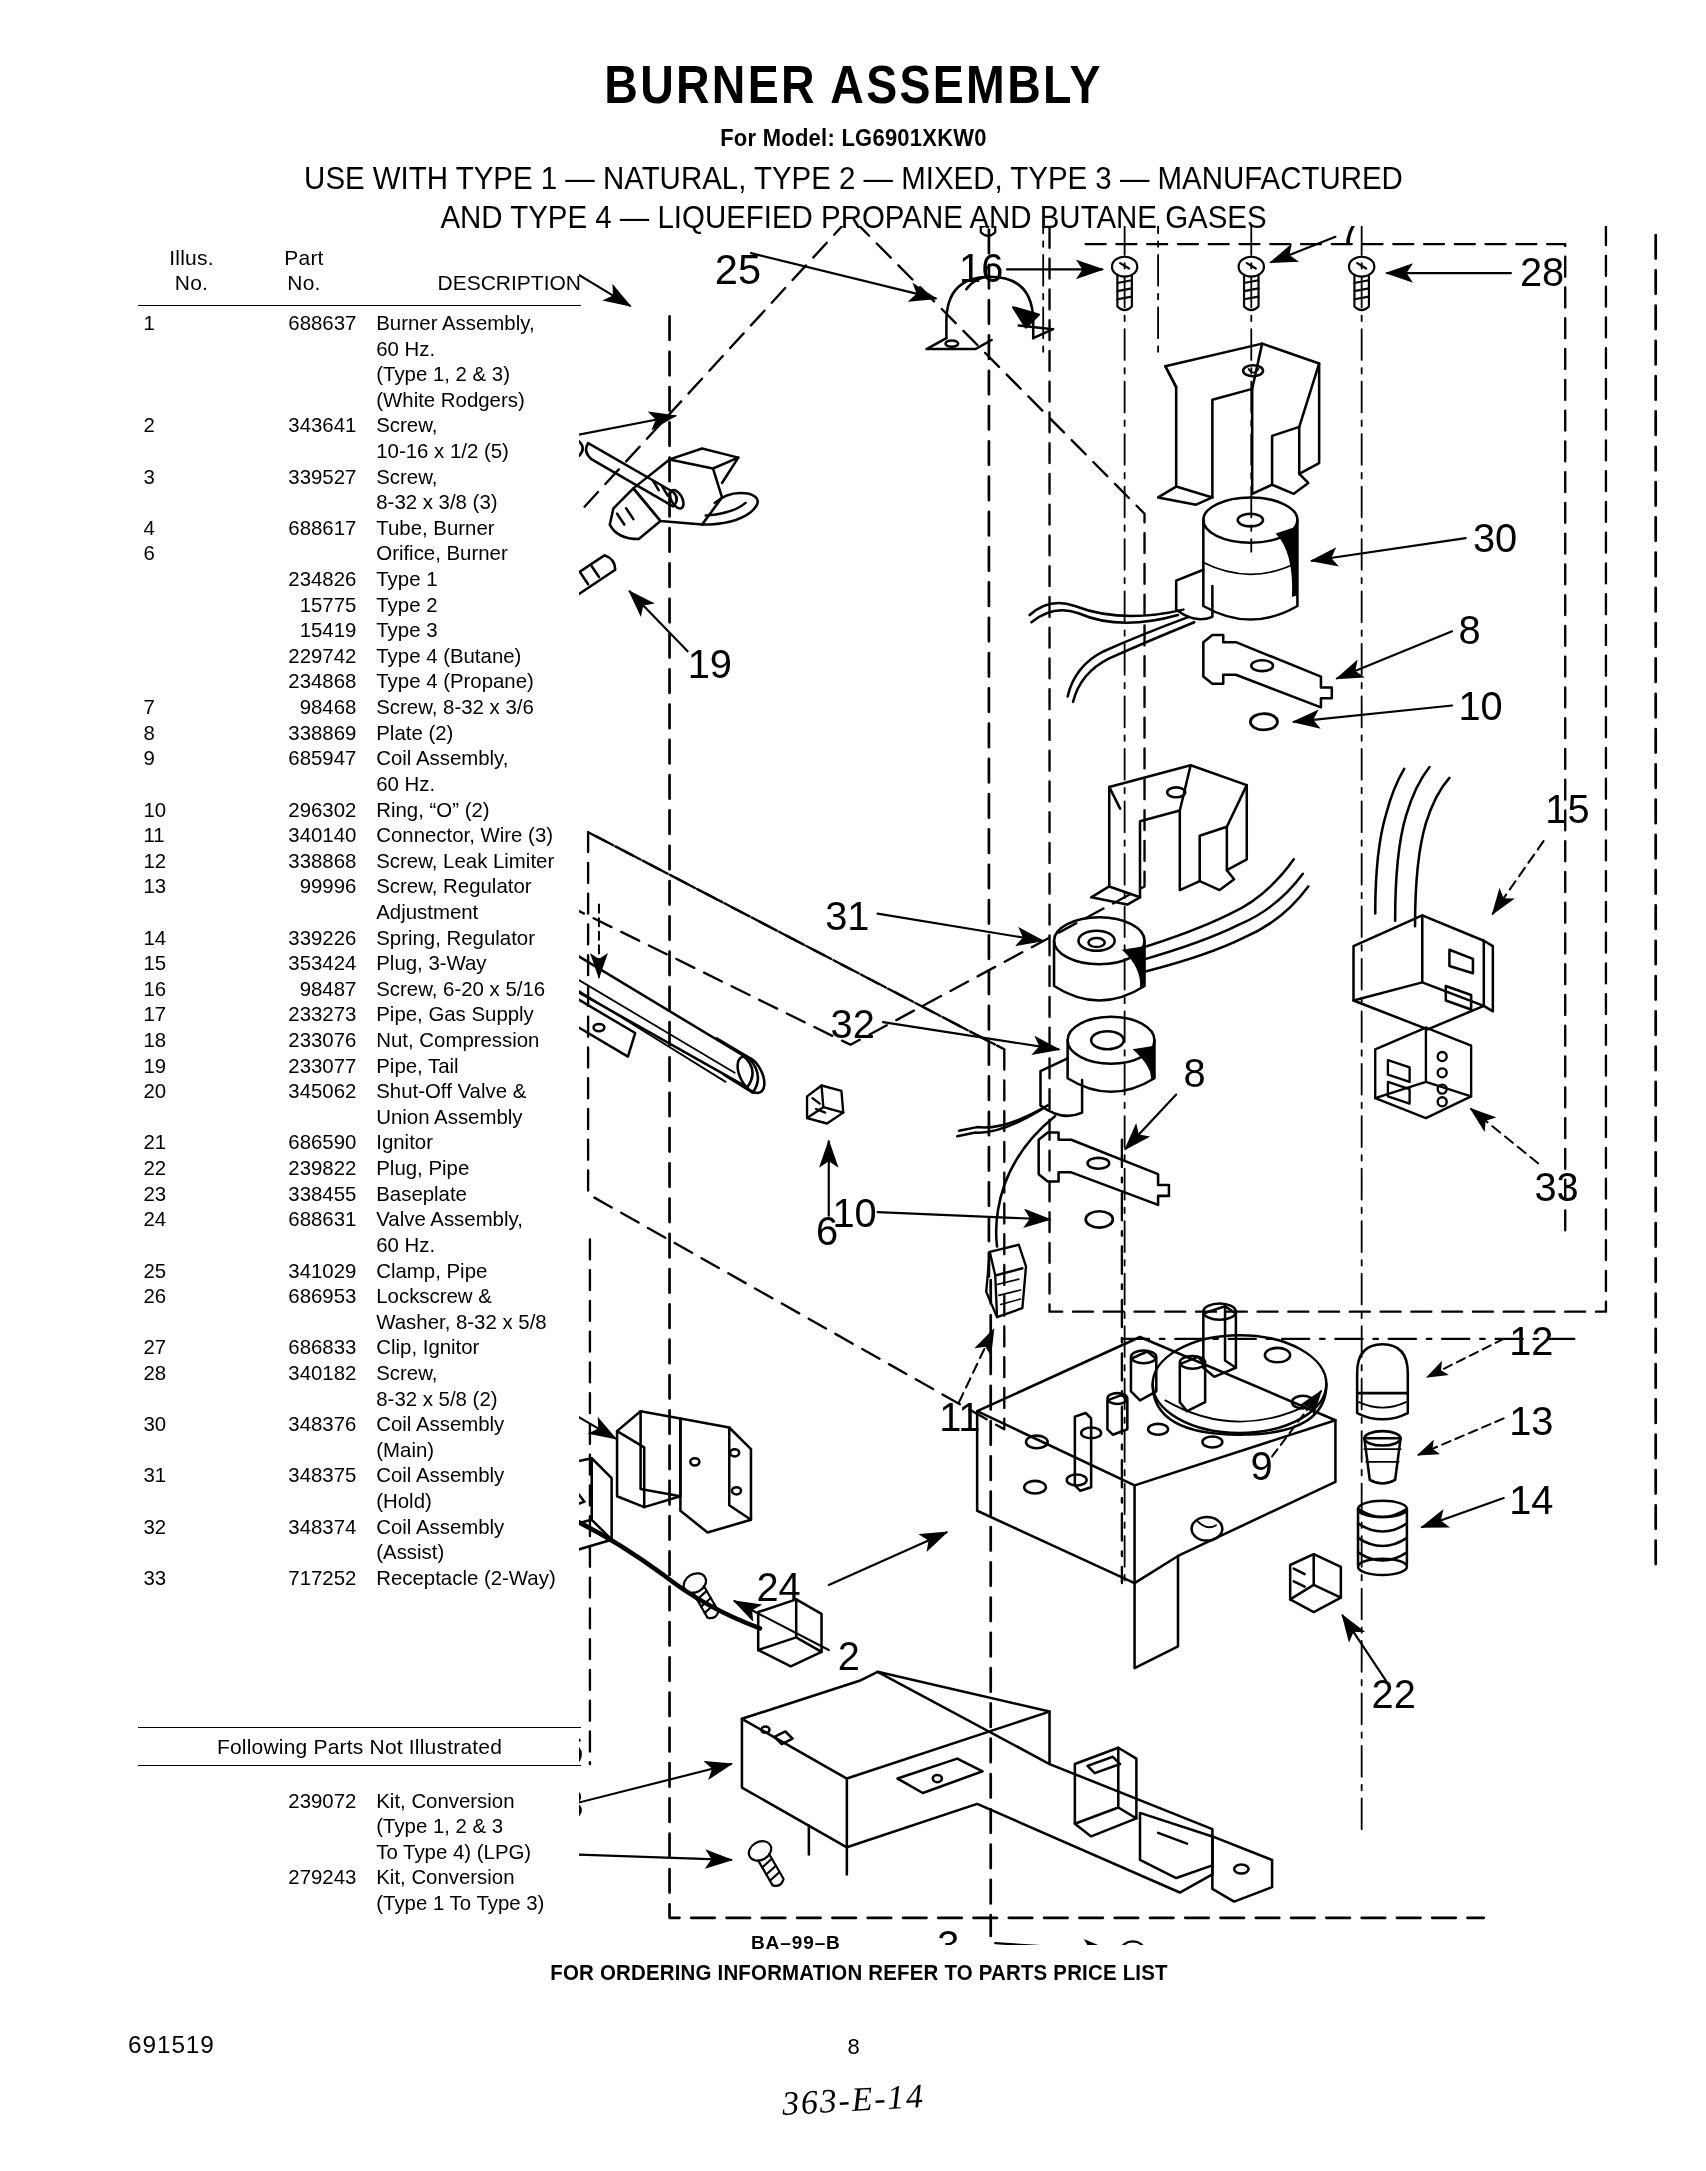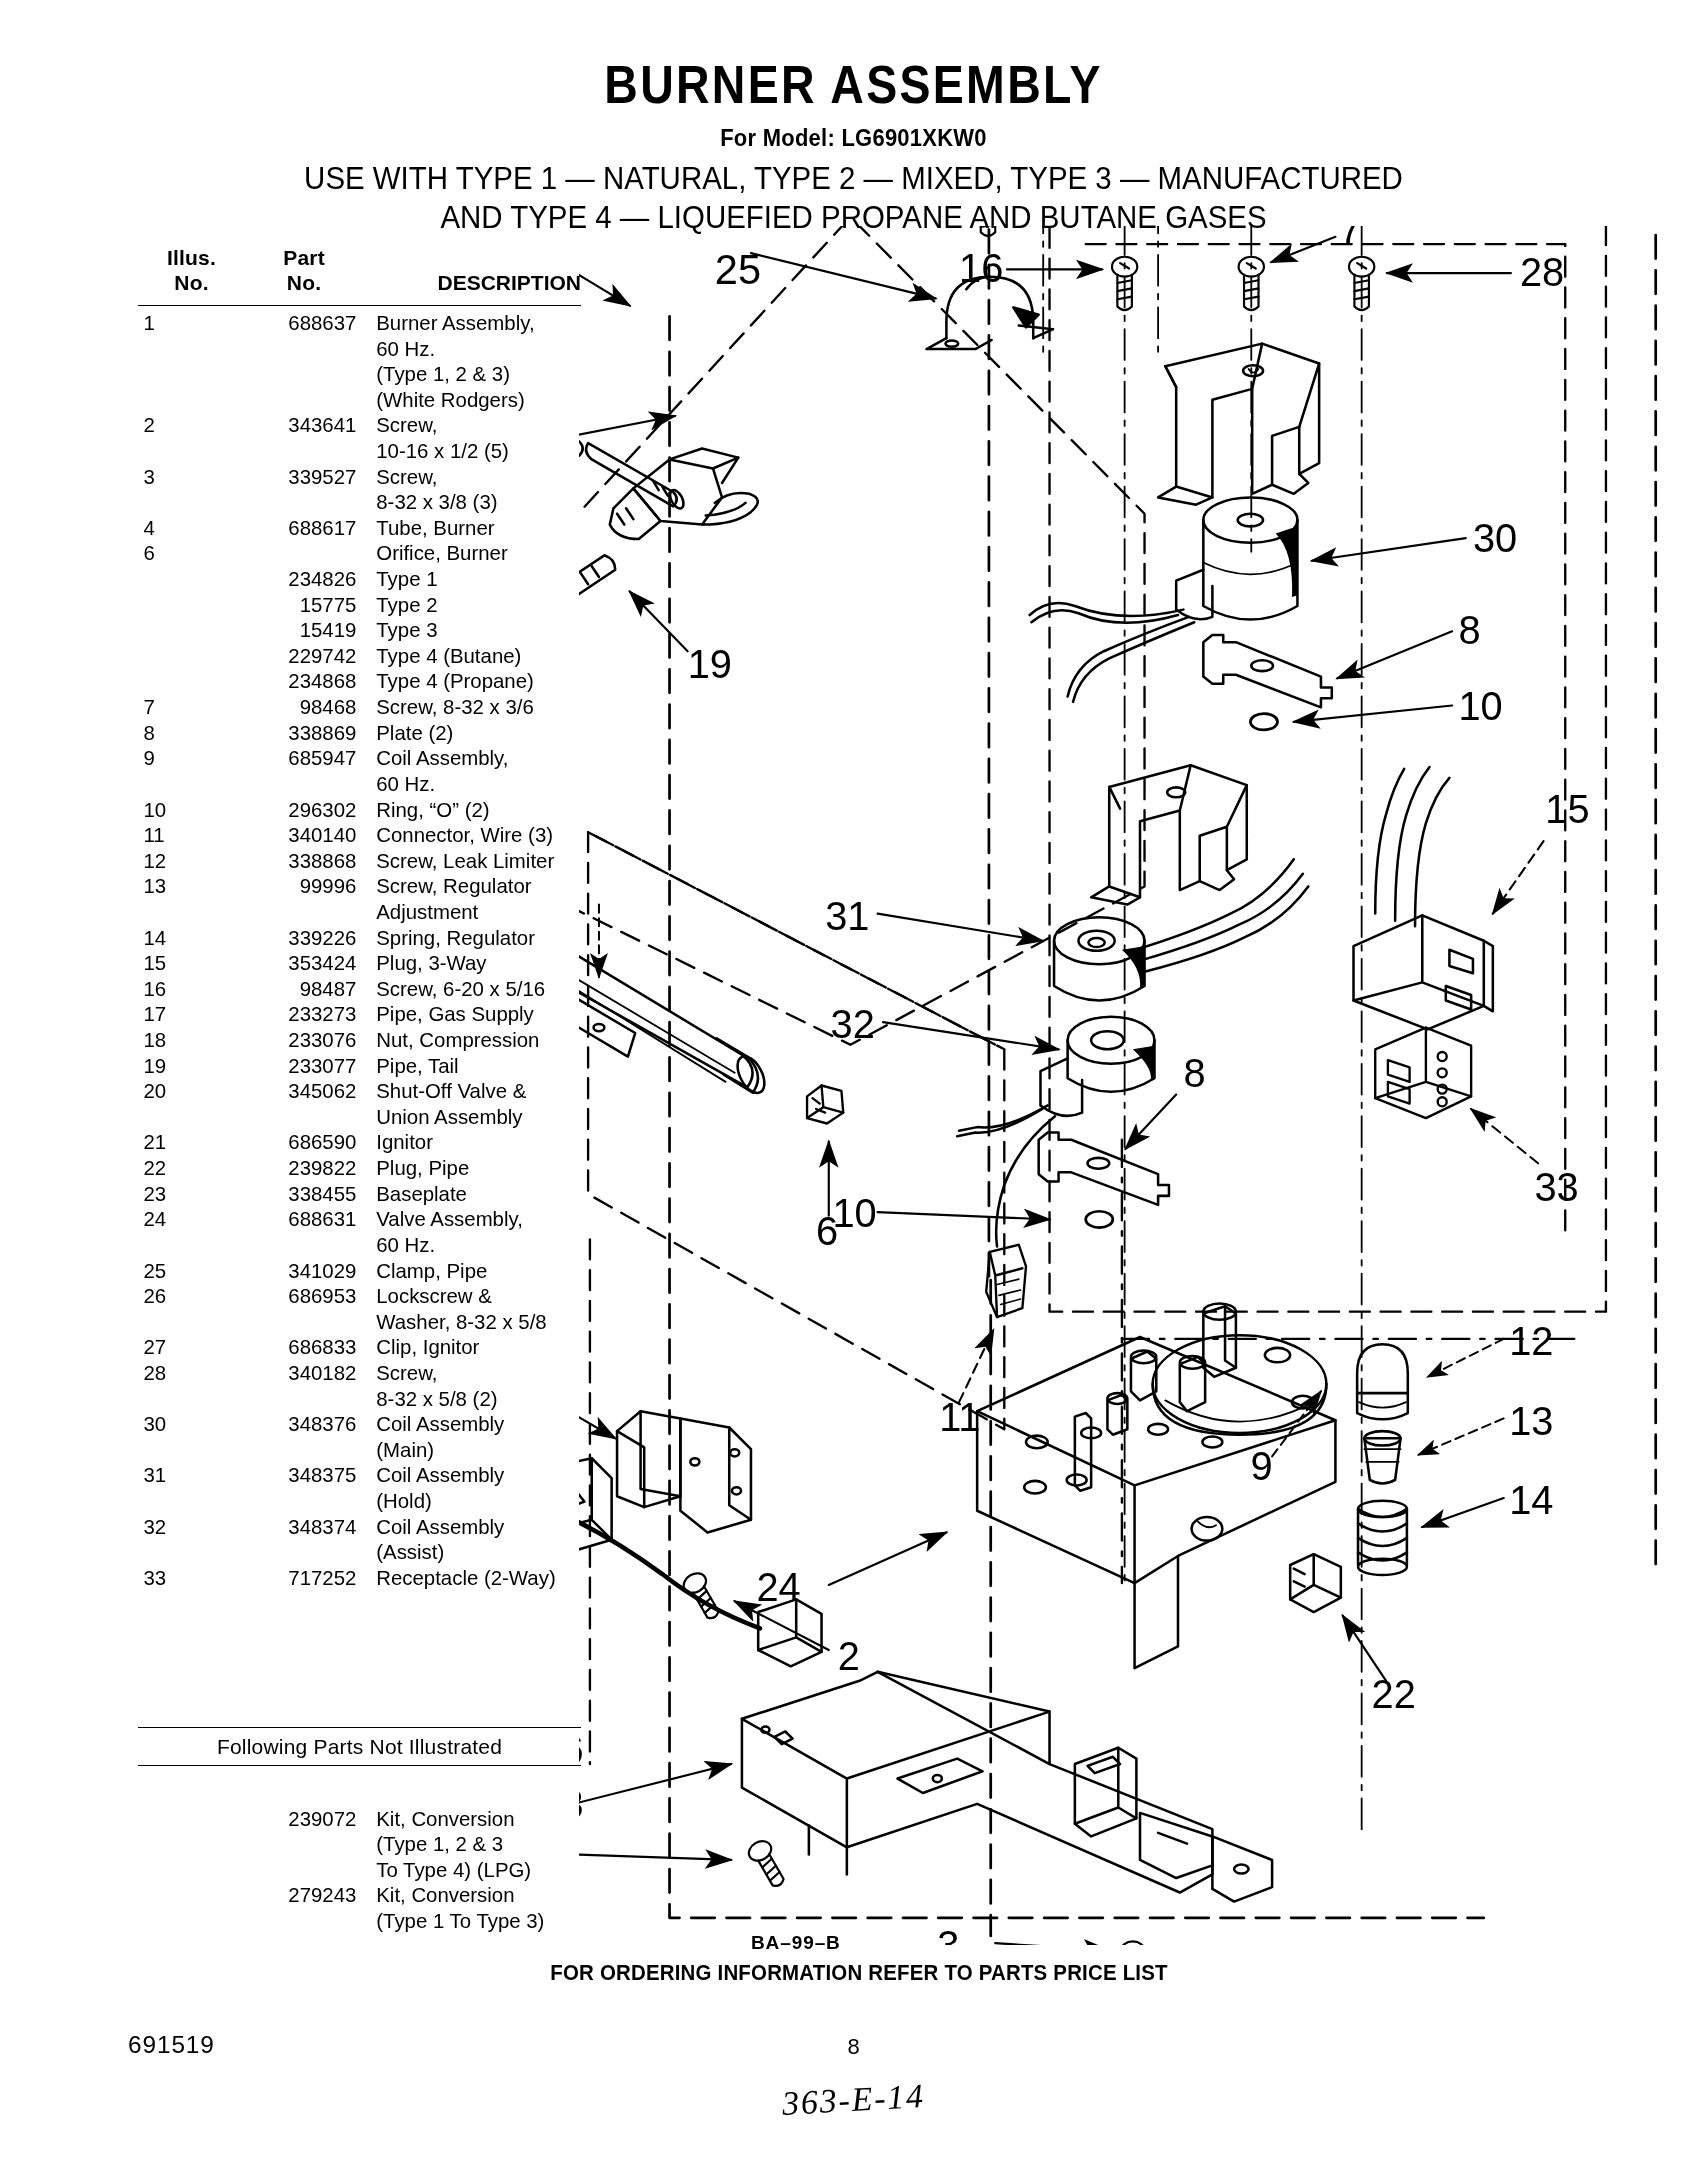--- a/index.html
+++ b/index.html
@@ -25,38 +25,38 @@
     transform:scaleX(0.9);transform-origin:center;
   }
   .gas-line{
     font-size:32px;font-weight:normal;letter-spacing:0px;line-height:1.22;
     transform:scaleX(0.92);transform-origin:center;margin-top:7.2px;
   }
   .gas-line span{display:block;}
 
   
   #parts-table{position:absolute;left:138px;top:246px;width:443px;}
-  .thead{display:flex;font-weight:bold;font-size:21px;line-height:1.18;padding-bottom:7px;}
+  .thead{display:flex;font-weight:normal;font-size:21px;line-height:1.18;padding-bottom:7px;}
   .th-illus{width:107px;text-align:center;}
   .th-part{width:118px;text-align:center;}
   .th-desc{flex:1;text-align:right;padding-left:5.4px;}
   .th-illus div,.th-part div{letter-spacing:0.2px;}
   .rule{border-top:1.8px solid #000;margin:1.8px 0 5.4px 0;}
 
   .prow{display:flex;font-size:20.4px;line-height:1.255;}
   .c-illus{width:54px;text-align:left;padding-left:5.4px;flex:none;}
   .c-part{width:159px;text-align:right;padding-right:7.2px;flex:none;}
   .c-desc{flex:1;padding-left:12.7px;}
   .c-desc .cont{display:block;}
 
   
   #not-illustrated{position:absolute;left:138px;top:1727px;width:443px;}
   .ni-rule{border-top:1.8px solid #000;}
   .ni-title{font-size:21px;text-align:center;padding:7.2px 0 5.4px 0;letter-spacing:0.2px;}
-  #ni-rows{margin-top:41px;}
+  #ni-rows{margin-top:23px;}
 
   
   #footer-order{
     position:absolute;left:452px;top:1960px;width:814px;text-align:center;
     font-size:22px;font-weight:bold;letter-spacing:0.2px;
     transform:scaleX(0.93);transform-origin:center;
   }
   #footer-partno{position:absolute;left:128px;top:2031px;font-size:24.4px;letter-spacing:0.9px;
     font-family:"Liberation Sans","DejaVu Sans",sans-serif;}
   #footer-page{position:absolute;left:0;top:2034px;width:1707px;text-align:center;font-size:22px;}

